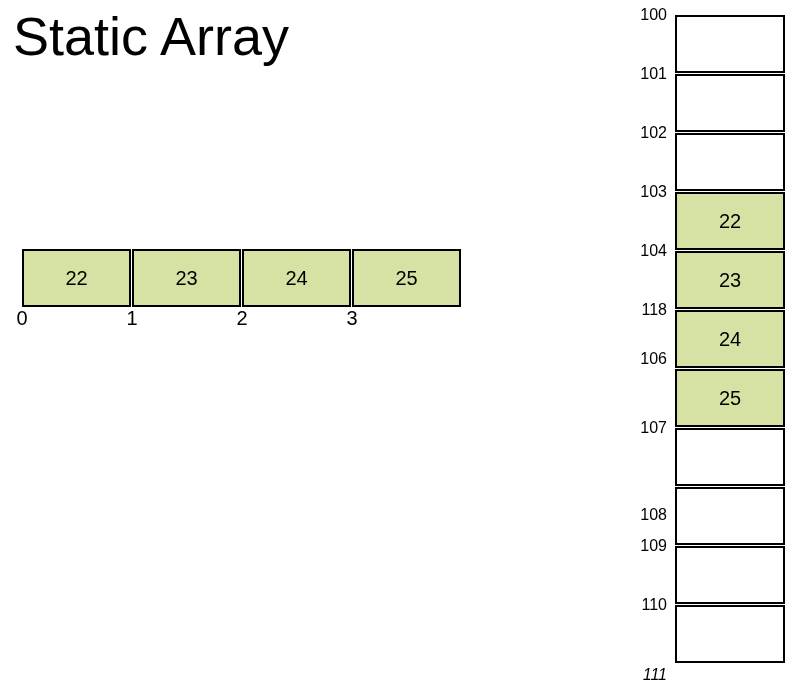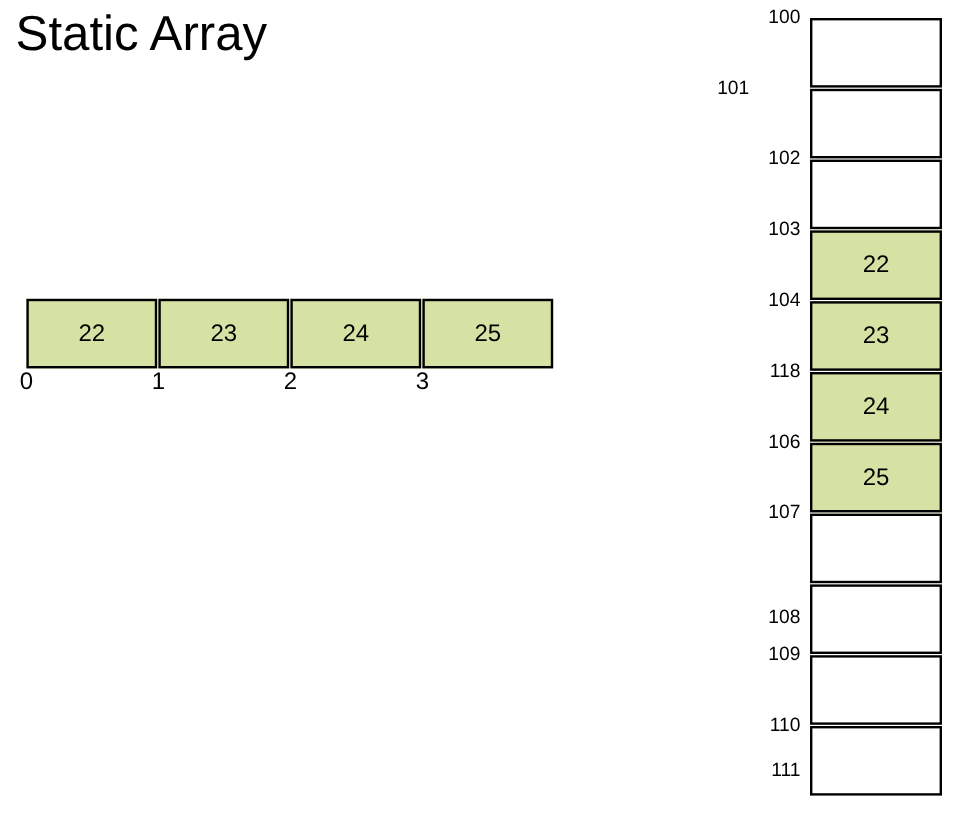--- a/index.html
+++ b/index.html
@@ -8,21 +8,21 @@
     width:800px; height:682px;
     background:var(--bg);
     position:relative;
     font-family:"Liberation Sans", sans-serif;
     color:var(--text);
     overflow:hidden;
   }
 
   .title {
     position:absolute; left:13px; top:4px;
-    font-size:41px; line-height:1.2;
+    font-size:54px; line-height:1.2;
     color:var(--text);
     white-space:nowrap;
   }
 
   
   .h-array {
     position:absolute; left:22px; top:249px;
     display:flex; gap:1px;
   }
   .hcell {
@@ -65,31 +65,31 @@
     width:112px; height:660px;
     font-size:16px;
   }
   .addr {
     position:absolute; left:0; width:112px;
     text-align:right;
     transform:translateY(-50%);
     line-height:1;
   }
   .addr:nth-child(1){ top:0px; }
-  .addr:nth-child(2){ top:59px;text-align:center; }
+  .addr:nth-child(2){ top:59px; }
   .addr:nth-child(3){ top:118px; }
   .addr:nth-child(4){ top:177px; }
   .addr:nth-child(5){ top:236px; }
   .addr:nth-child(6){ top:295px; }
-  .addr:nth-child(7){ top:354px; }
+  .addr:nth-child(7){ top:344px; }
   .addr:nth-child(8){ top:413px; }
   .addr:nth-child(9){ top:472px;margin-top:28px; }
   .addr:nth-child(10){ top:531px; }
   .addr:nth-child(11){ top:590px; }
-  .addr:nth-child(12){ top:628px; }
+  .addr:nth-child(12){ top:660px;font-style:italic; }
 </style>
 </head>
 <body>
 
 <div class="title">Static Array</div>
 
 <div class="h-array">
   <div class="hcell">22</div>
   <div class="hcell">23</div>
   <div class="hcell">24</div>

